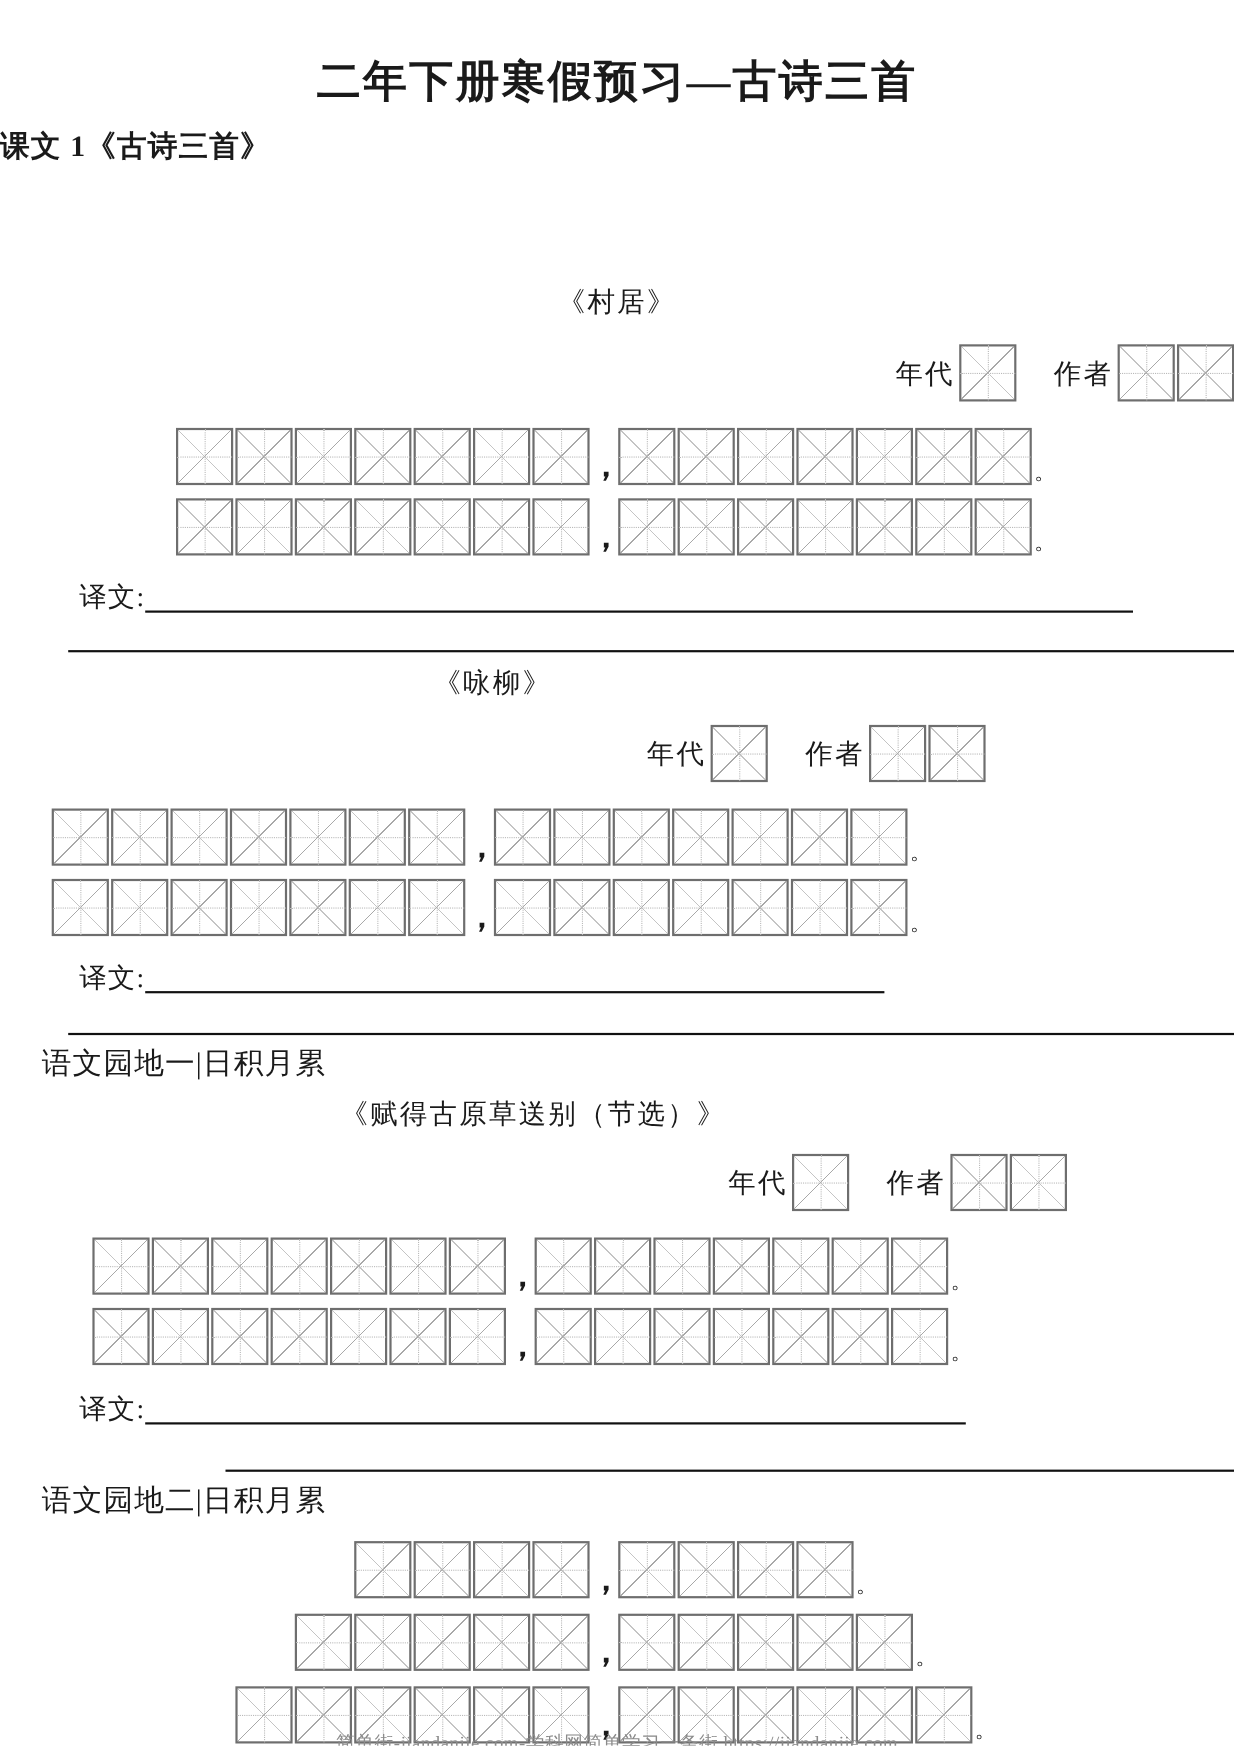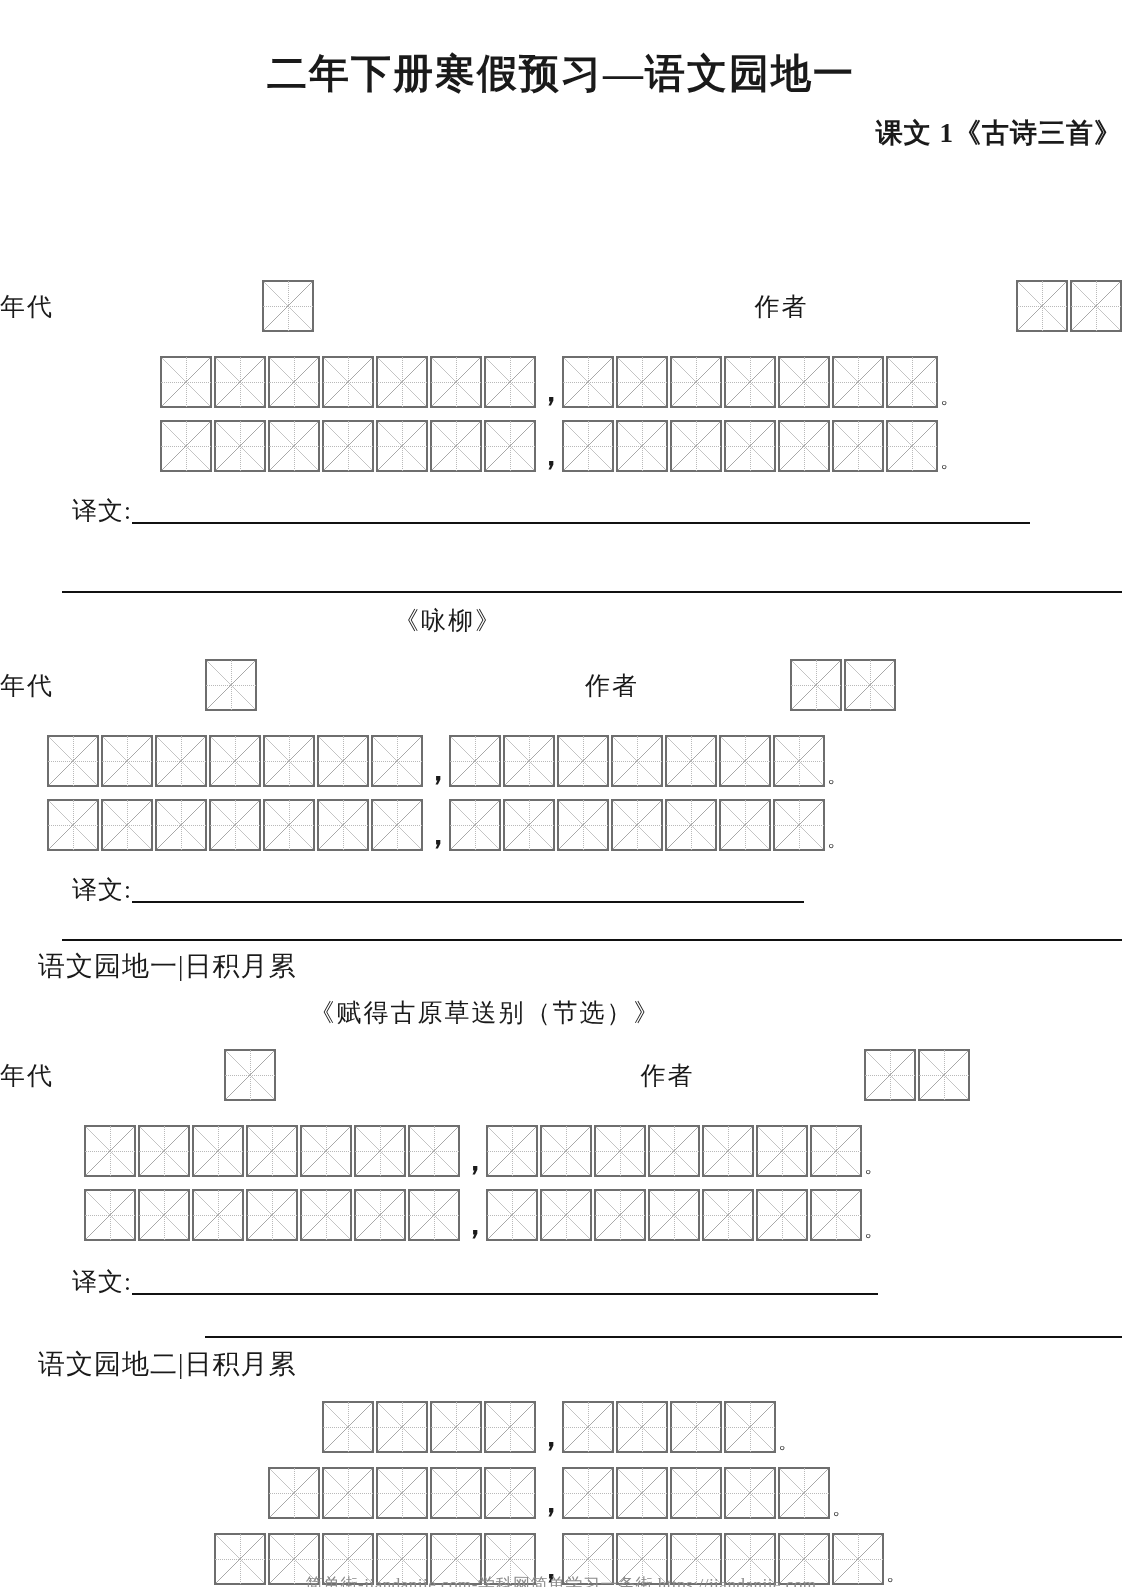--- a/index.html
+++ b/index.html
@@ -26,26 +26,25 @@
   
   .doc-title {
     text-align: center;
     font-size: 40px;
     font-weight: bold;
     letter-spacing: 2px;
     margin: 46px 0 0 0;
     font-family: "Liberation Serif", "DejaVu Serif", serif;
   }
   .doc-subtitle {
-    text-align: right;
+    text-align: left;
     font-size: 27px;
     font-weight: bold;
     letter-spacing: 1px;
     margin: 14px 0 0 0;
-    padding-left: 20px;
   }
 
   .poem-title {
     text-align: center;
     font-size: 25px;
     letter-spacing: 2px;
     margin: 0;
   }
 
   .section-heading {
@@ -64,21 +63,21 @@
   .rule-indent {
     height: 0;
     border-top: 2px solid #111;
     margin: 0 92px 0 205px;
   }
 
   
   .meta-row {
     display: flex;
     align-items: center;
-    justify-content: space-between;
+    justify-content: flex-end;
     gap: 0;
   }
   .meta-label {
     font-size: 25px;
     letter-spacing: 2px;
     padding-right: 4px;
   }
   .meta-gap { width: 34px; }
 
   
@@ -180,24 +179,25 @@
     white-space: nowrap;
   }
 
   .abs { position: absolute; }
 </style>
 </head>
 <body>
 
 <div class="page">
 
-  <h1 class="doc-title">二年下册寒假预习—语文园地一</h1>
+  <h1 class="doc-title">二年下册寒假预习—古诗三首</h1>
   <div class="doc-subtitle">课文 1《古诗三首》</div>
 
   <div class="abs" style="top:212px;left:0;width:1122px;">
+    <div class="poem-title">《村居》</div>
 
     <div class="meta-row" style="margin-top:22px;">
       <span class="meta-label">年代</span>
       <span class="grid-group">
           <span class="cell"></span>
         </span>
       <span class="meta-gap"></span>
       <span class="meta-label">作者</span>
       <span class="grid-group">
           <span class="cell"></span>

